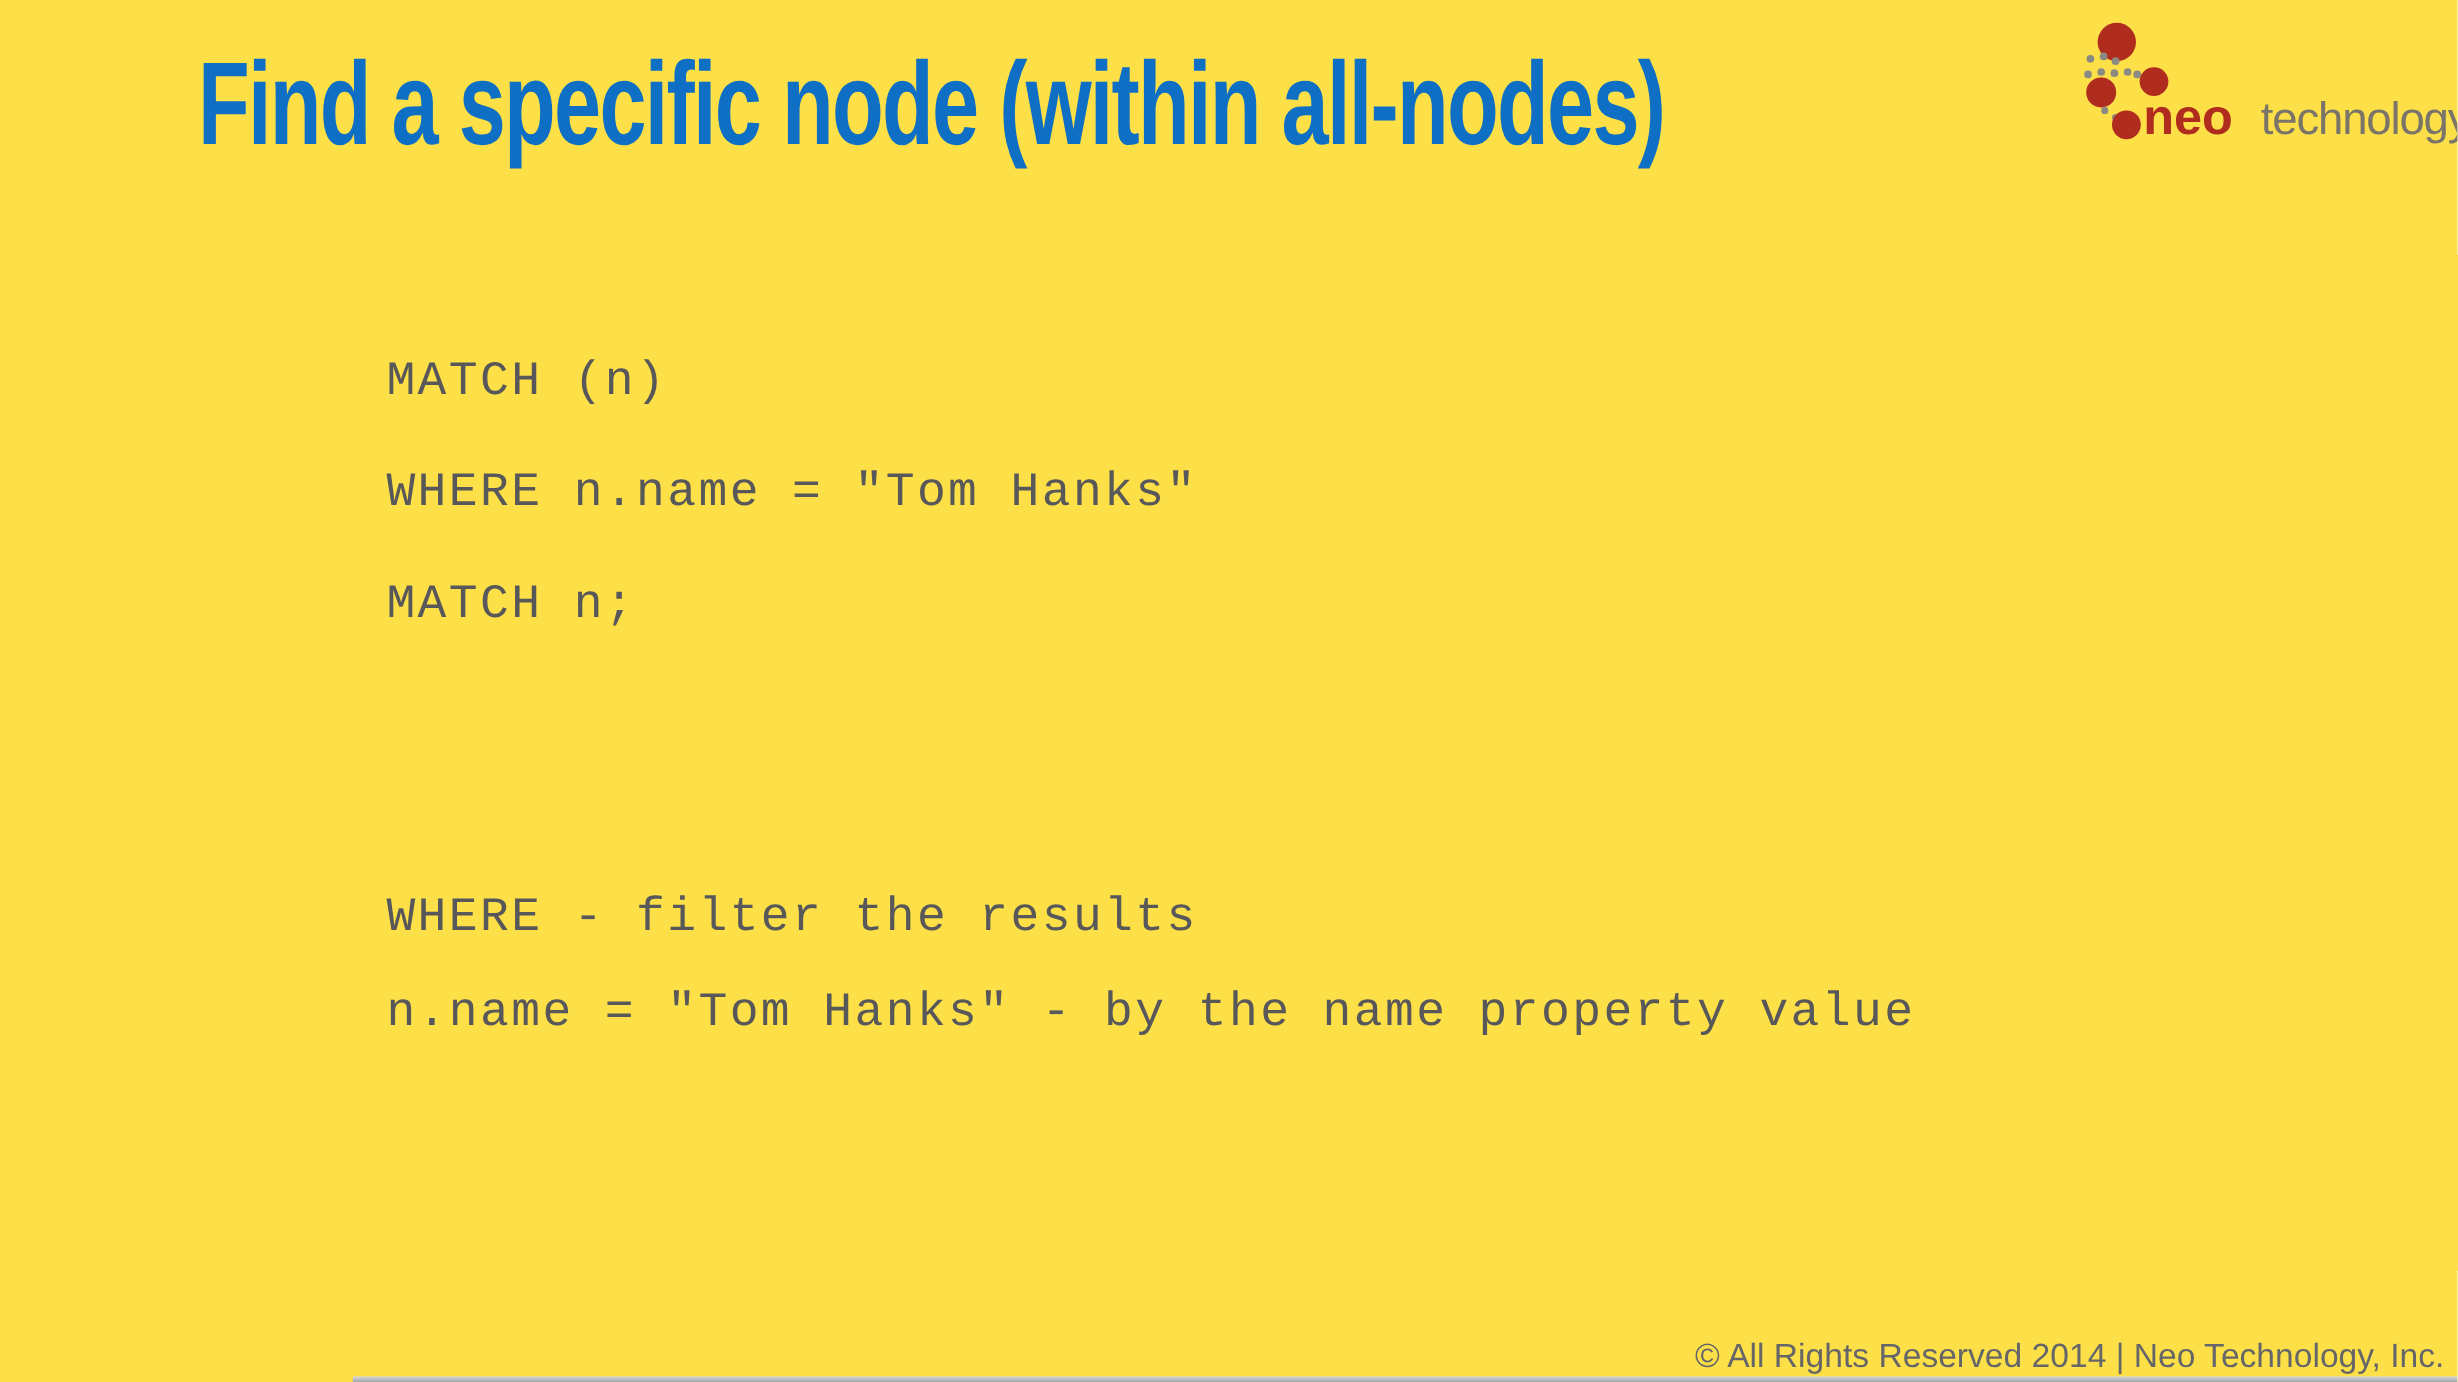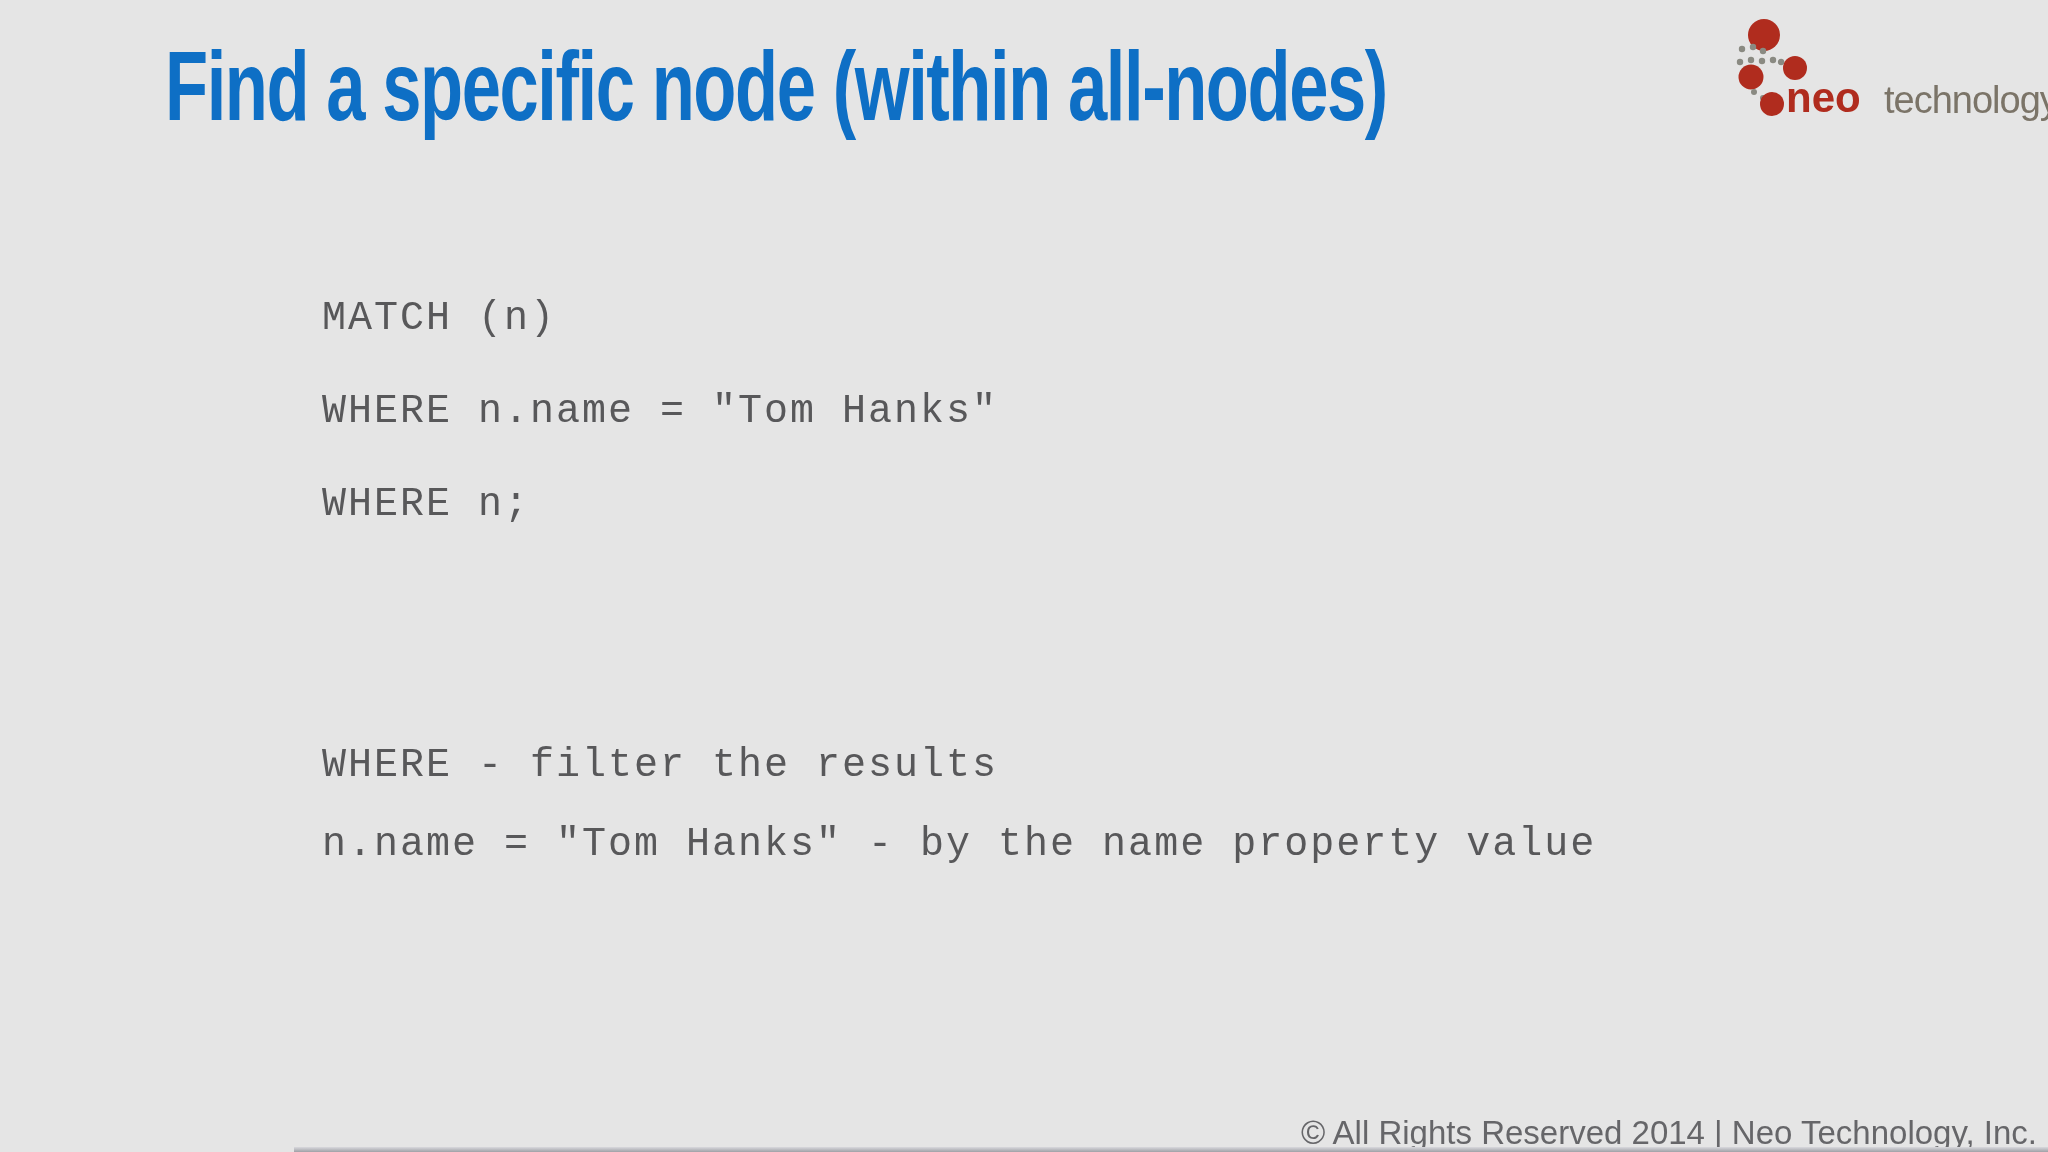--- a/index.html
+++ b/index.html
@@ -1,19 +1,19 @@
 <!DOCTYPE html>
 <html><head>
 <meta charset="utf-8">
 <style>
   html,body{margin:0;padding:0;background:#ffffff;}
   #slide{
     position:relative;
     width:2048px;height:1152px;
-    background:#e5e5e5;
+    background:#fde047;
     overflow:hidden;
     font-family:"Liberation Sans", sans-serif;
   }
   
   #title{
     position:absolute;
     left:165px;top:37px;
     margin:0;
     font-family:"Liberation Sans", sans-serif;
     font-weight:bold;
@@ -77,21 +77,21 @@
     left:990px;top:1104px;
     width:60px;
     text-align:center;
     font-size:26px;
     color:#555557;
     margin-top:48px;
   }
   #footer-copyright{
     position:absolute;
     right:11px;top:1114px;
-    font-size:33px;
+    font-size:28px;
     color:#666669;
     white-space:nowrap;
   }
   
   #bottom-bar{
     position:absolute;
     left:294px;right:0;bottom:0;
     height:5px;
     background:linear-gradient(#d9d9dd,#9fa0a6);
   }
@@ -125,21 +125,21 @@
 
       <circle cx="36" cy="88" r="12" fill="#b02c1e"></circle>
     </svg>
     <span id="logo-neo" class="logo-text">neo</span>
     <span id="logo-tech" class="logo-text">technology</span>
   </div>
 
   <div id="code-block">
     <div class="mono">MATCH (n)</div>
     <div class="mono">WHERE n.name = "Tom Hanks"</div>
-    <div class="mono">WHERE n;</div>
+    <div class="mono">MATCH n;</div>
   </div>
 
   <div id="explain-block">
     <div class="mono">WHERE - filter the results</div>
     <div class="mono">n.name = "Tom Hanks" - by the name property value</div>
   </div>
 
   <div id="page-number">51</div>
 
   <div id="footer-copyright">© All Rights Reserved 2014 | Neo Technology, Inc.</div>

